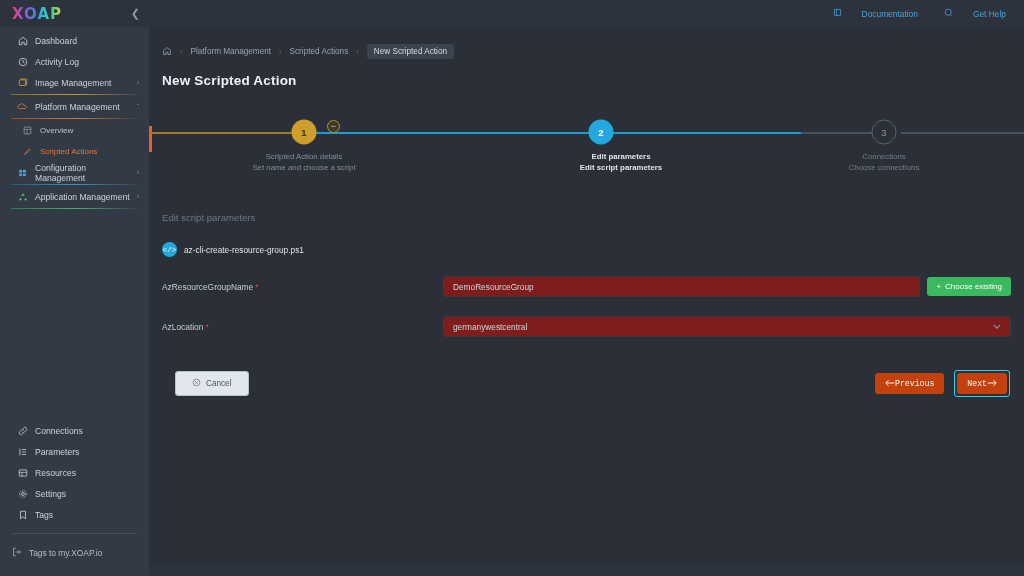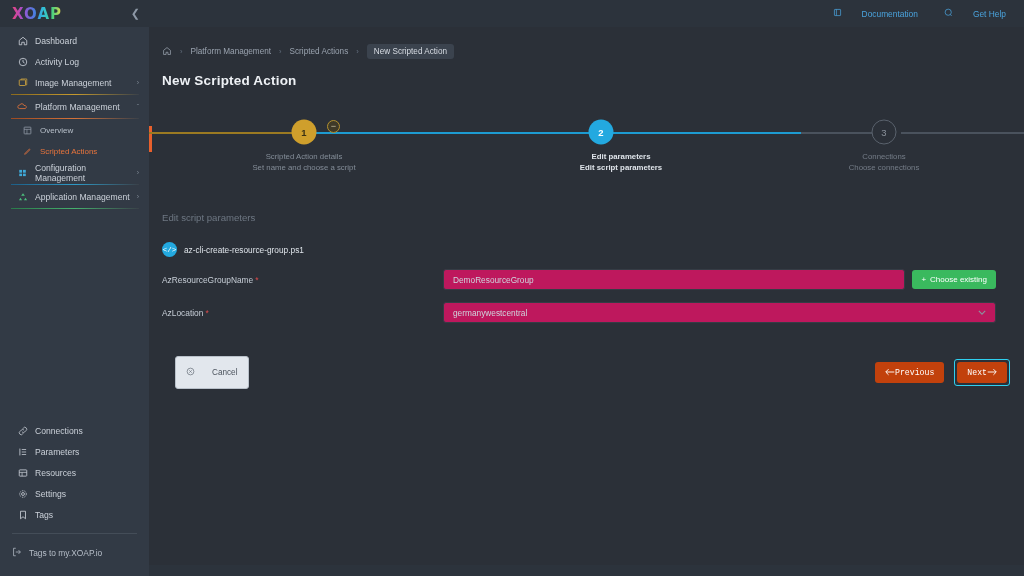--- a/index.html
+++ b/index.html
@@ -93,38 +93,38 @@
   .st-lab.off { color: #757d88; }
 
   
   .form-wrap { padding-left: 13px; }
   .sec-title { font-size: 9.6px; color: #6e7783; margin-top: 26px; }
   .script-chip { display: flex; align-items: center; gap: 7px; margin-top: 19px; }
   .chip-ic { width: 15px; height: 15px; border-radius: 50%; background: #23a9e0; color: #fff;
     font-size: 7.5px; display: flex; align-items: center; justify-content: center; font-family: "Liberation Mono", monospace; }
   .chip-tx { font-size: 8.3px; color: #dfe4ea; }
 
-  .frow { display: flex; align-items: center; margin-top: 12px; padding-right: 28px; }
+  .frow { display: flex; align-items: center; margin-top: 19px; padding-right: 13px; }
   .flabel { width: 281px; font-size: 8.4px; color: #c6cdd6; }
   .req { color: #e04a4a; margin-left: 2px; }
   .fctl { flex: 1; display: flex; align-items: center; gap: 7px; }
-  .finput { flex: 1; height: 21px; background: #be185d; border: 1px solid #353c45; border-radius: 3px;
+  .finput { flex: 1; height: 21px; background: #7f1d1d; border: 1px solid #353c45; border-radius: 3px;
     color: #cfd6de; font-size: 8.3px; display: flex; align-items: center; padding: 0 9px;
     font-family: "Liberation Sans", sans-serif; }
   .fselect { position: relative; }
   .fselect .cdown { position: absolute; right: 9px; top: 50%; transform: translateY(-50%);
     color: #8b939e; font-size: 7.5px; }
   .btn-green { height: 19px; background: #3ab95e; color: #fff; font-size: 8px; border: none;
     border-radius: 3px; padding: 0 9px; display: flex; align-items: center; gap: 4px;
     cursor: pointer; font-family: "Liberation Sans", sans-serif; white-space: nowrap; }
 
   
   .actions { display: flex; align-items: center; margin-top: 33px; padding: 0 14px 0 13px; }
-  .btn-cancel { height: 33px; background: #e2e7ed; color: #4b535d; font-size: 8.2px; border: 1px solid #b9c1ca;
-    border-radius: 3px; padding: 0 10px; display: flex; align-items: center; gap: 17px; cursor: pointer;
+  .btn-cancel { height: 25px; background: #e2e7ed; color: #4b535d; font-size: 8.2px; border: 1px solid #b9c1ca;
+    border-radius: 3px; padding: 0 16px; display: flex; align-items: center; gap: 5px; cursor: pointer;
     font-family: "Liberation Sans", sans-serif; }
   .right-btns { margin-left: auto; display: flex; align-items: center; gap: 10px; }
   .btn-blue { height: 21px; background: #c2410c; color: #fff; font-size: 8.2px; border: none;
     border-radius: 3px; padding: 0 10px; display: flex; align-items: center; cursor: pointer;
     font-family: Liberation Mono, monospace; }
   .next-hl { border: 1.6px solid #2fd0f0; border-radius: 3px; padding: 2px; }
   .bottombar { position: absolute; left: 0; bottom: 0; width: 100%; height: 11px; background: #2c333c; }
 </style>
 </head>
 <body>

